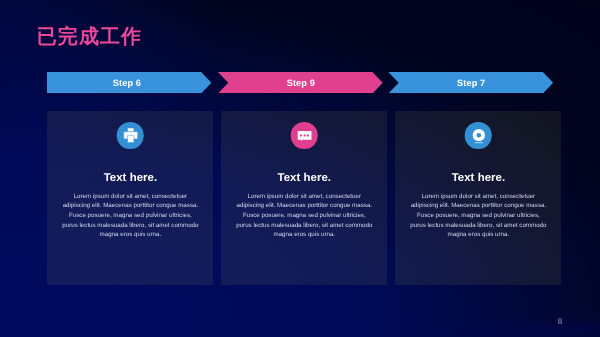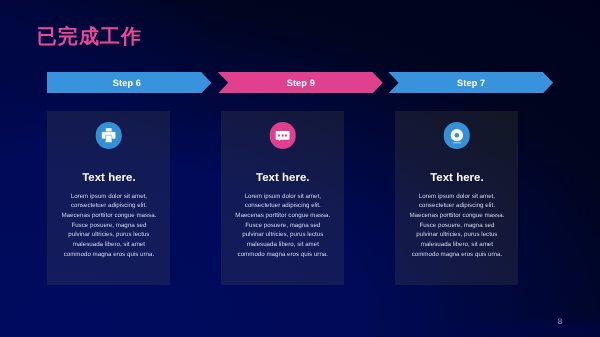--- a/index.html
+++ b/index.html
@@ -13,21 +13,21 @@
   
   .arrow{position:absolute;top:71.9px;height:21.6px;display:flex;align-items:center;justify-content:center;}
   .arrow span{opacity:0.999;font-size:9.2px;font-weight:700;color:#fff;letter-spacing:.1px;position:relative;top:0.2px;}
   .a1 span{left:-2px;}
   .a2 span{left:0.5px;}
   .a3 span{left:0.5px;}
   .a1{left:46.5px;width:164.9px;background:#3993dc;clip-path:polygon(0 0,calc(100% - 10.2px) 0,100% 50%,calc(100% - 10.2px) 100%,0 100%);}
   .a2{left:217.9px;width:164.8px;background:#e0418f;clip-path:polygon(0 0,calc(100% - 10.2px) 0,100% 50%,calc(100% - 10.2px) 100%,0 100%,10.4px 50%);}
   .a3{left:388.3px;width:164.8px;background:#3993dc;clip-path:polygon(0 0,calc(100% - 10.2px) 0,100% 50%,calc(100% - 10.2px) 100%,0 100%,10.4px 50%);}
   
-  .card{position:absolute;top:110.6px;height:174.5px;width:123px;}
+  .card{position:absolute;top:110.6px;height:174.5px;width:166px;}
   .c1{left:47.4px;}
   .c2{left:221.3px;}
   .c3{left:395.4px;}
   .card .inner{position:absolute;inset:0;background:rgba(253,242,84,0.075);}
   .ic{position:absolute;top:11.8px;left:50%;transform:translateX(-50%);width:26.6px;height:26.3px;border-radius:50%;display:flex;align-items:center;justify-content:center;}
   .ic svg{fill:#fff;display:block;overflow:visible;}
   .ic-printer svg{width:14px;height:14.6px;}
   .ic-chat svg{width:13.8px;height:10.3px;margin-top:1.4px;}
   .ic-cam svg{width:12.3px;height:14.4px;margin-top:1.5px;}
   .blue{background:#3490d4;}

